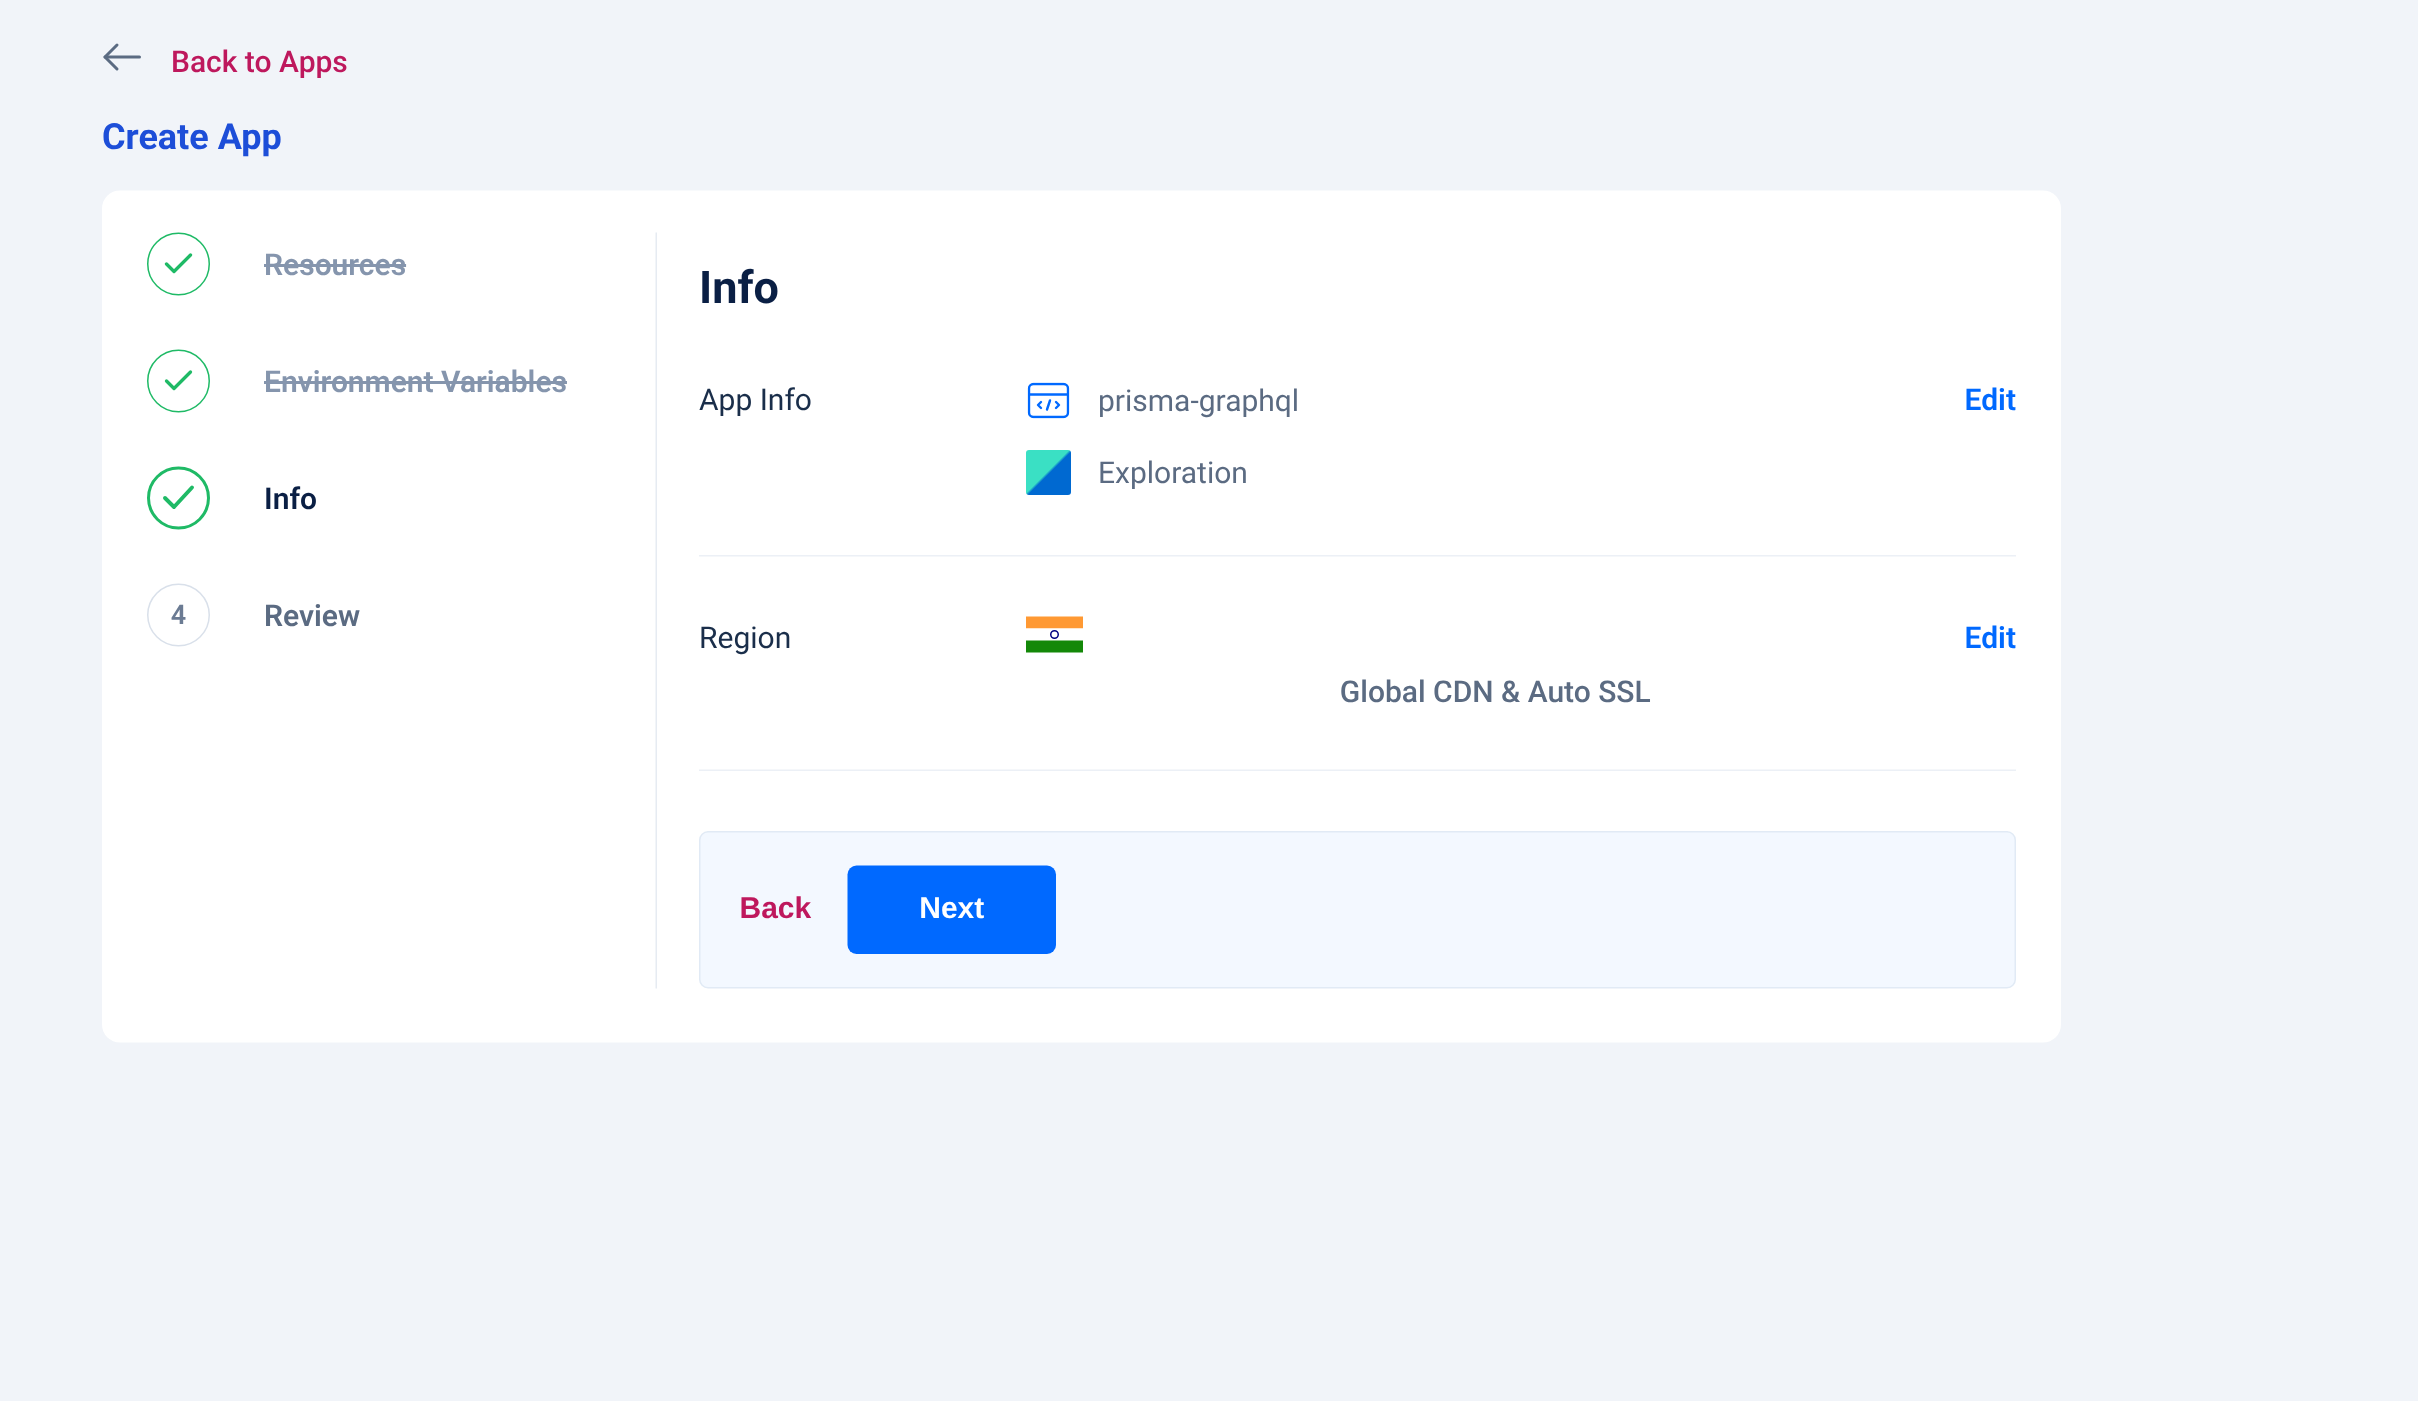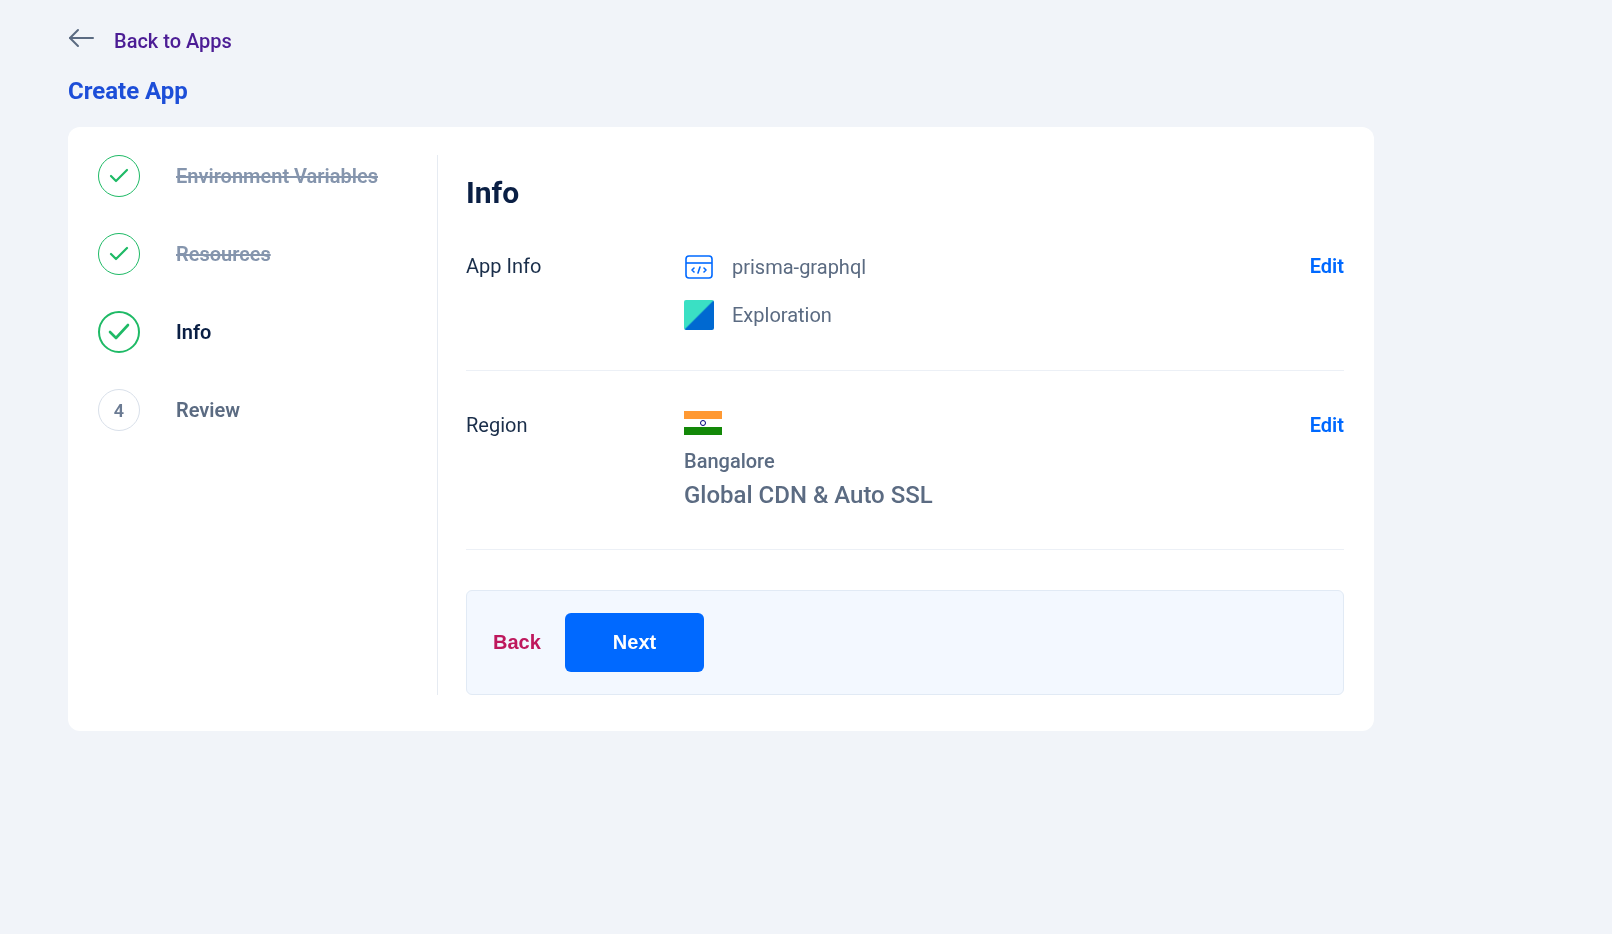--- a/index.html
+++ b/index.html
@@ -8,21 +8,21 @@
     background: #f1f4f9;
     color: #1a2e4a;
     width: 1612px;
     height: 934px;
   }
   .page { padding: 28px 0 0 68px; }
   .back-link {
     display: inline-flex;
     align-items: center;
     gap: 20px;
-    color: #4c1d95;
+    color: #be185d;
     font-size: 20px;
     font-weight: 500;
     cursor: pointer;
     margin-bottom: 24px;
     text-align: right;
   }
   .back-link svg { stroke: #5b6b82; }
   .page-title {
     font-size: 24px;
     font-weight: 700;
@@ -147,23 +147,24 @@
   .region-flag .white { position:absolute; top:8px; left:0; right:0; height:8px; background:#fff; display:flex; align-items:center; justify-content:center; }
   .region-flag .green { position:absolute; bottom:0; left:0; right:0; height:8px; background:#138808; }
   .region-flag .chakra { width:6px; height:6px; border:1px solid #000080; border-radius:50%; }
   .region-city {
     font-size: 20px;
     color: #5b6b82;
     font-weight: 500;
     margin-bottom: 8px;
   }
   .region-sub {
-    font-size: 24px;
+    font-size: 20px;
     color: #5b6b82;
     font-weight: 500;
+    text-align: center;
   }
   .footer-bar {
     background: #f3f8ff;
     border: 1px solid #e1eaf5;
     border-radius: 6px;
     padding: 22px 26px;
     display: flex;
     align-items: center;
     gap: 24px;
   }
@@ -211,30 +212,30 @@
 
   <div class="card">
     <div class="sidebar">
 
       <div class="step">
         <div class="step-circle circle-done-thin">
           <svg width="20" height="16" viewBox="0 0 20 16" fill="none" stroke="#1fba66" stroke-width="2.2" stroke-linecap="round" stroke-linejoin="round">
             <polyline points="2,8 7,13 18,2"></polyline>
           </svg>
         </div>
-        <span class="step-label label-done">Environment Variables</span>
+        <span class="step-label label-done">Resources</span>
       </div>
 
       <div class="step">
         <div class="step-circle circle-done-thin">
           <svg width="20" height="16" viewBox="0 0 20 16" fill="none" stroke="#1fba66" stroke-width="2.2" stroke-linecap="round" stroke-linejoin="round">
             <polyline points="2,8 7,13 18,2"></polyline>
           </svg>
         </div>
-        <span class="step-label label-done">Resources</span>
+        <span class="step-label label-done">Environment Variables</span>
       </div>
 
       <div class="step">
         <div class="step-circle circle-done">
           <svg width="22" height="18" viewBox="0 0 22 18" fill="none" stroke="#1fba66" stroke-width="2.6" stroke-linecap="round" stroke-linejoin="round">
             <polyline points="2,9 8,15 20,2"></polyline>
           </svg>
         </div>
         <span class="step-label label-active">Info</span>
       </div>
@@ -279,21 +280,20 @@
       <div class="info-row">
         <div class="info-label">Region</div>
         <div class="info-body">
           <div class="region-flag">
             <div class="saffron"></div>
             <div class="white">
                 <div class="chakra"></div>
               </div>
             <div class="green"></div>
           </div>
-          <div class="region-city">Bangalore</div>
           <div class="region-sub">Global CDN &amp; Auto SSL</div>
         </div>
         <div class="edit-link">Edit</div>
       </div>
 
       <div class="footer-bar">
         <button class="btn-back">Back</button>
         <button class="btn-next">Next</button>
       </div>
     </div>

